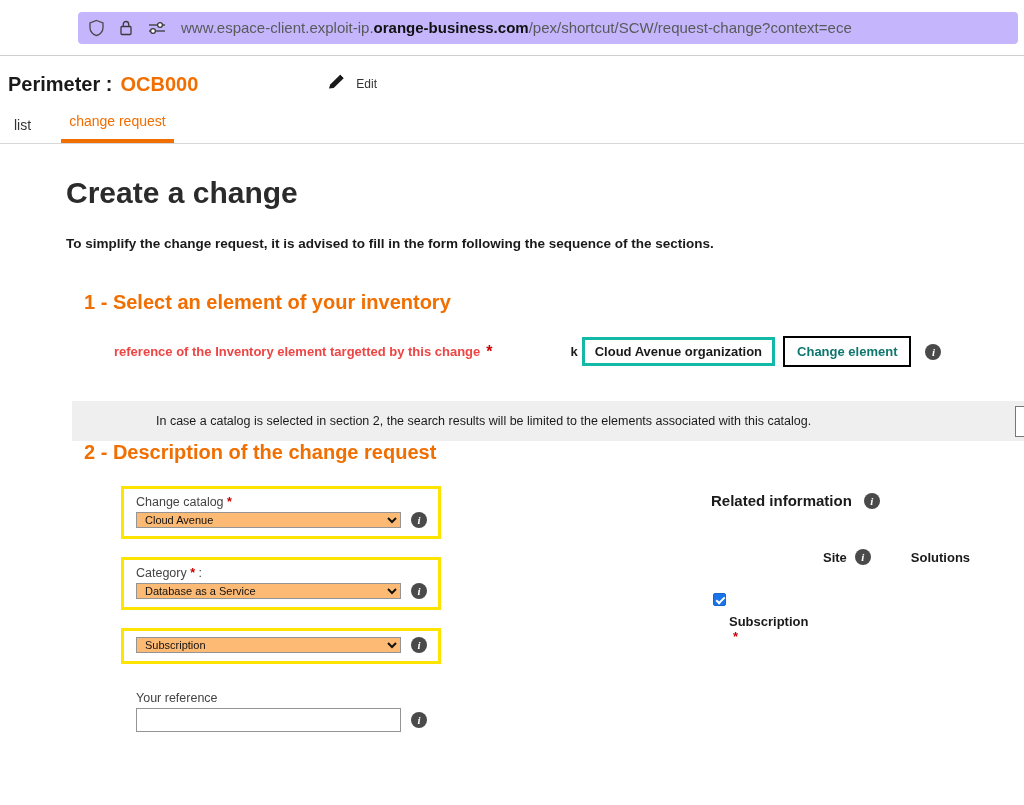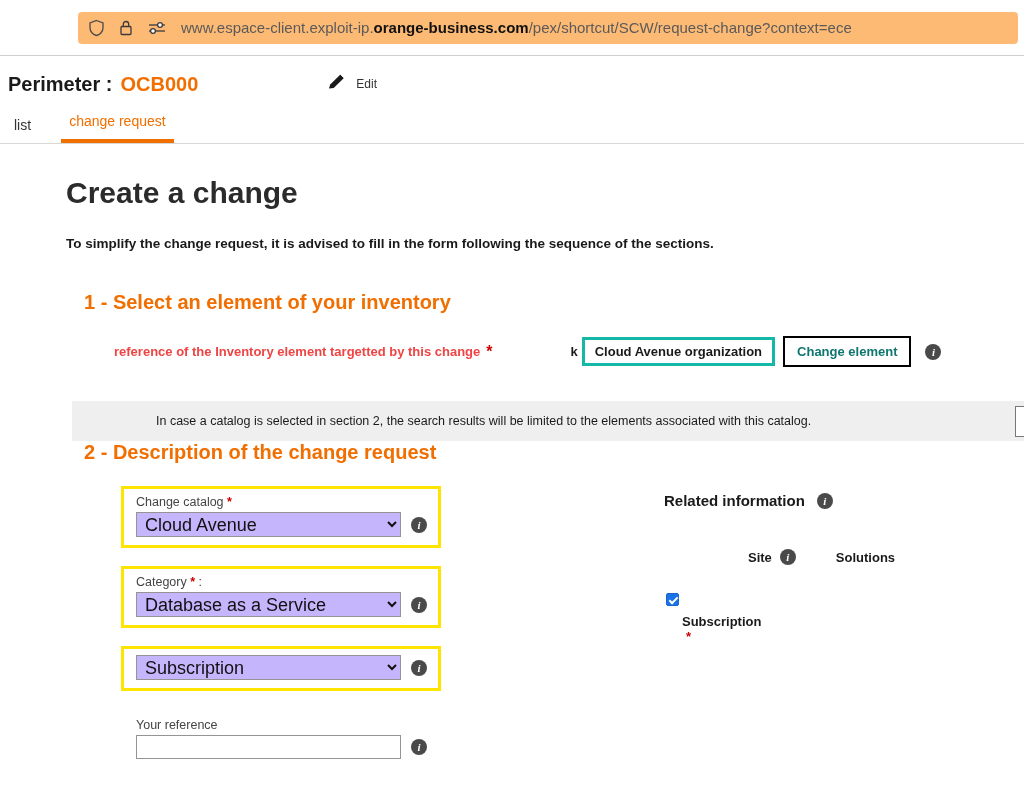--- a/index.html
+++ b/index.html
@@ -16,21 +16,21 @@
     height: 56px;
     display: flex;
     align-items: center;
     background: #ffffff;
     border-bottom: 1px solid #cfcfcf;
     padding-left: 78px;
   }
   .urlfield {
     flex: 1;
     height: 32px;
-    background: #fdba74;
+    background: #c4b5fd;
     border-radius: 4px;
     display: flex;
     align-items: center;
     padding: 0 10px;
     margin-right: 6px;
   }
   .urlfield .ico { margin-right: 14px; display: flex; align-items: center; }
   .urltext {
     font-size: 15px;
     color: #6a6a6a;
@@ -181,21 +181,21 @@
     font-size: 13px;
     font-weight: bold;
     color: #111;
     padding: 7px 10px;
     cursor: pointer;
     font-family: "Liberation Sans", sans-serif;
   }
 
   
   .sec2-title { margin-top: 32px; }
-  .form-area { display: flex; }
+  .form-area { display: flex; gap: 47px; }
   .form-left { width: 540px; padding-left: 55px; }
   .field-hl {
     border: 3px solid #ffe400;
     padding: 6px 8px 8px 12px;
     margin-bottom: 18px;
     width: 320px;
     display: flex;
     flex-direction: column;
   }
   .field-plain {
@@ -207,25 +207,25 @@
     border: 3px solid transparent;
   }
   .field-label {
     font-size: 12.5px;
     color: #444;
     margin-bottom: 3px;
   }
   .field-row { display: flex; align-items: center; }
   select.sel {
     width: 265px;
-    height: 25px;
-    font-size: 18px;
+    height: 16px;
+    font-size: 11px;
     font-family: "Liberation Sans", sans-serif;
     border: 1px solid #949494;
-    background: #c4b5fd;
+    background: #fdba74;
     color: #111;
     padding-left: 4px;
   }
   input.txt {
     width: 265px;
     height: 24px;
     font-size: 13px;
     font-family: "Liberation Sans", sans-serif;
     border: 1px solid #949494;
     background: #ffffff;
@@ -241,21 +241,21 @@
     font-weight: bold;
     color: #1a1a1a;
     display: flex;
     align-items: center;
     margin-bottom: 40px;
   }
   .rel-title .info-i { margin-left: 12px; }
   .rel-cols {
     display: flex;
     align-items: center;
-    margin-left: 84px;
+    margin-left: 112px;
     margin-bottom: 28px;
   }
   .col-head {
     font-size: 13px;
     font-weight: bold;
     color: #1a1a1a;
     display: flex;
     align-items: center;
   }
   .col-head .info-i { margin-left: 8px; }

